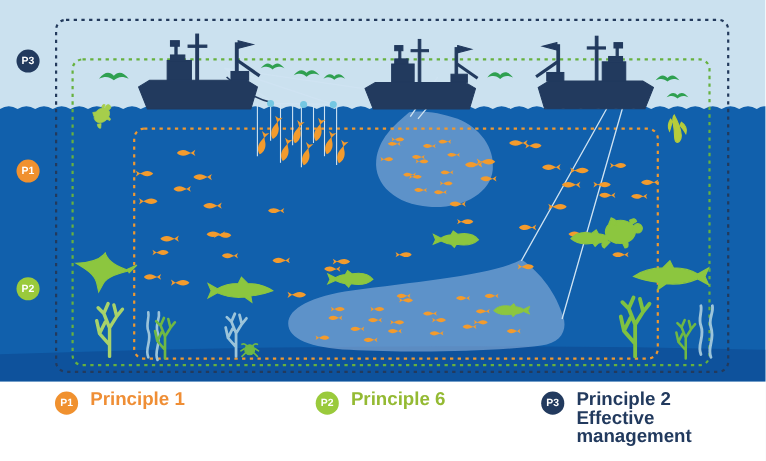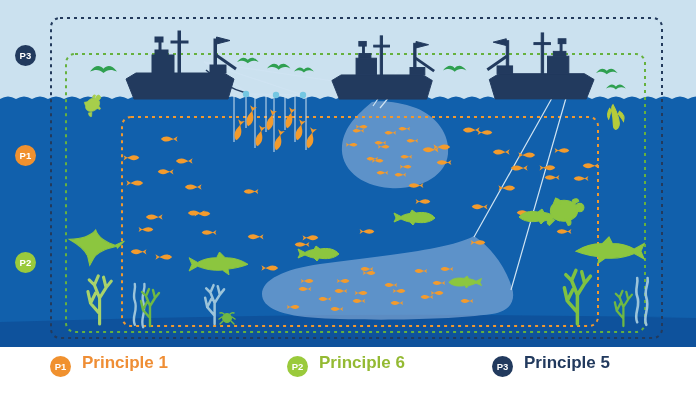--- a/index.html
+++ b/index.html
@@ -254,17 +254,18 @@
     </div>
     <div class="legend-item" style="left: 287px;">
       <span class="lg-badge" style="background: rgb(154, 202, 60);">P2</span>
       <div class="lg-text" style="color: rgb(148, 186, 51);">
         <div>Principle 6</div>
       </div>
     </div>
     <div class="legend-item" style="left: 492px;">
       <span class="lg-badge" style="background: rgb(34, 58, 94);">P3</span>
       <div class="lg-text" style="color: rgb(34, 58, 94);">
-        <div>Principle 5</div>
+        <div>Principle 2</div>
+        <div>Effective management</div>
       </div>
     </div>
   </div>
 </div>
 
 </body></html>

